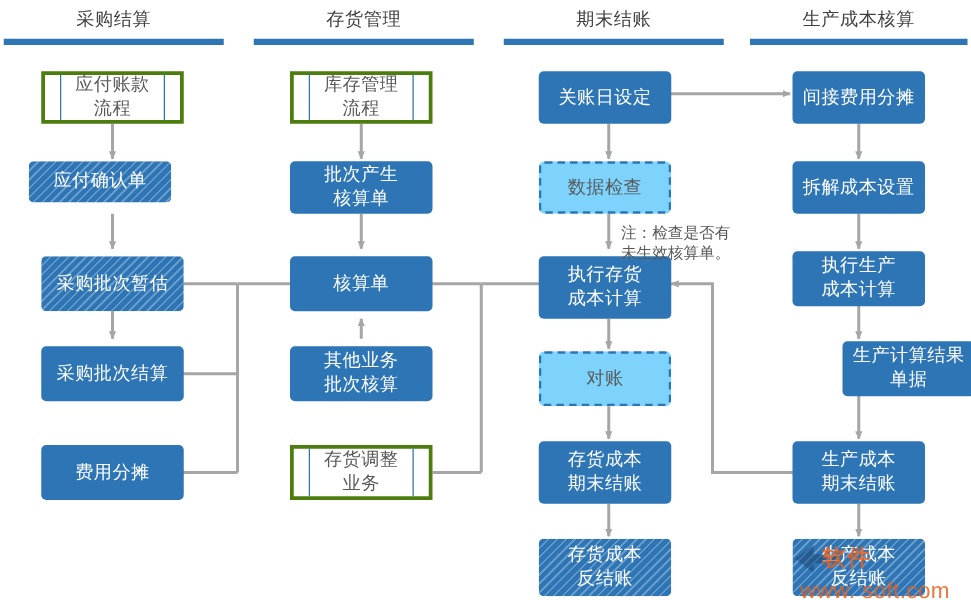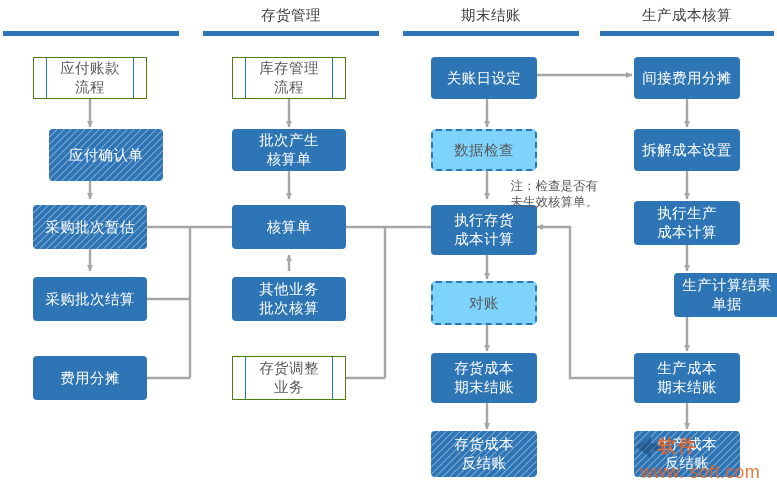--- a/index.html
+++ b/index.html
@@ -58,41 +58,41 @@
   }
   .node.dashed{
     background:#7dd3fc;
     color:#595959;
     border:2px dashed #2E75B6;
     border-radius:5px;
   }
   .node.predef{
     background:#ffffff;
     color:#595959;
-    border:1px solid #4d7c0f;
+    border:3px solid #4d7c0f;
   }
   .node.predef::before,
   .node.predef::after{
     content:"";
     position:absolute;
     top:0;bottom:0;
     width:0;
     border-left:1px solid #2E75B6;
   }
   .node.predef::before{left:12px;}
   .node.predef::after{right:12px;}
 
   
   .note{
     position:absolute;
     font-size:12.5px;
     line-height:16px;
     color:#595959;
     white-space:pre-line;
-    text-align:right;
+    text-align:center;
   }
 
   
   svg.wires{
     position:absolute;left:0;top:0;
     width:777px;height:480px;
     pointer-events:none;
   }
 
   
@@ -123,20 +123,21 @@
     background:#17406b;
     clip-path:polygon(0 50%,44% 0,44% 34%,100% 34%,100% 66%,44% 66%,44% 100%);
     opacity:.55;
   }
 </style>
 </head>
 <body>
 
 <div id="canvas">
 
+  <div class="col-title" style="left:3px;top:6px;width:176px;">采购结算</div>
   <div class="col-rule" style="left:3px;top:31px;width:176px;"></div>
 
   <div class="col-title" style="left:203px;top:6px;width:176px;">存货管理</div>
   <div class="col-rule" style="left:203px;top:31px;width:176px;"></div>
 
   <div class="col-title" style="left:403px;top:6px;width:176px;">期末结账</div>
   <div class="col-rule" style="left:403px;top:31px;width:176px;"></div>
 
   <div class="col-title" style="left:600px;top:6px;width:174px;">生产成本核算</div>
   <div class="col-rule" style="left:600px;top:31px;width:174px;"></div>
@@ -181,21 +182,21 @@
       <path d="M687,243 L687,271" marker-end="url(#arw)"></path>
       <path d="M687,315 L687,351" marker-end="url(#arw)"></path>
       <path d="M687,403 L687,429" marker-end="url(#arw)"></path>
 
       <path d="M639,378 L570,378 L570,227 L537,227" marker-end="url(#arw)"></path>
     </g>
   </svg>
 
   <div class="node predef" style="left:33px;top:57px;width:114px;height:42px;">应付账款
 流程</div>
-  <div class="node hatch" style="left:49px;top:129px;width:114px;height:52px;">应付确认单</div>
+  <div class="node hatch" style="left:23px;top:129px;width:114px;height:33px;">应付确认单</div>
   <div class="node hatch" style="left:33px;top:205px;width:114px;height:44px;">采购批次暂估</div>
   <div class="node solid" style="left:33px;top:277px;width:114px;height:44px;">采购批次结算</div>
   <div class="node solid" style="left:33px;top:356px;width:114px;height:44px;">费用分摊</div>
 
   <div class="node predef" style="left:232px;top:57px;width:114px;height:42px;">库存管理
 流程</div>
   <div class="node solid" style="left:232px;top:129px;width:114px;height:42px;">批次产生
 核算单</div>
   <div class="node solid" style="left:232px;top:205px;width:114px;height:44px;">核算单</div>
   <div class="node solid" style="left:232px;top:277px;width:114px;height:44px;">其他业务

